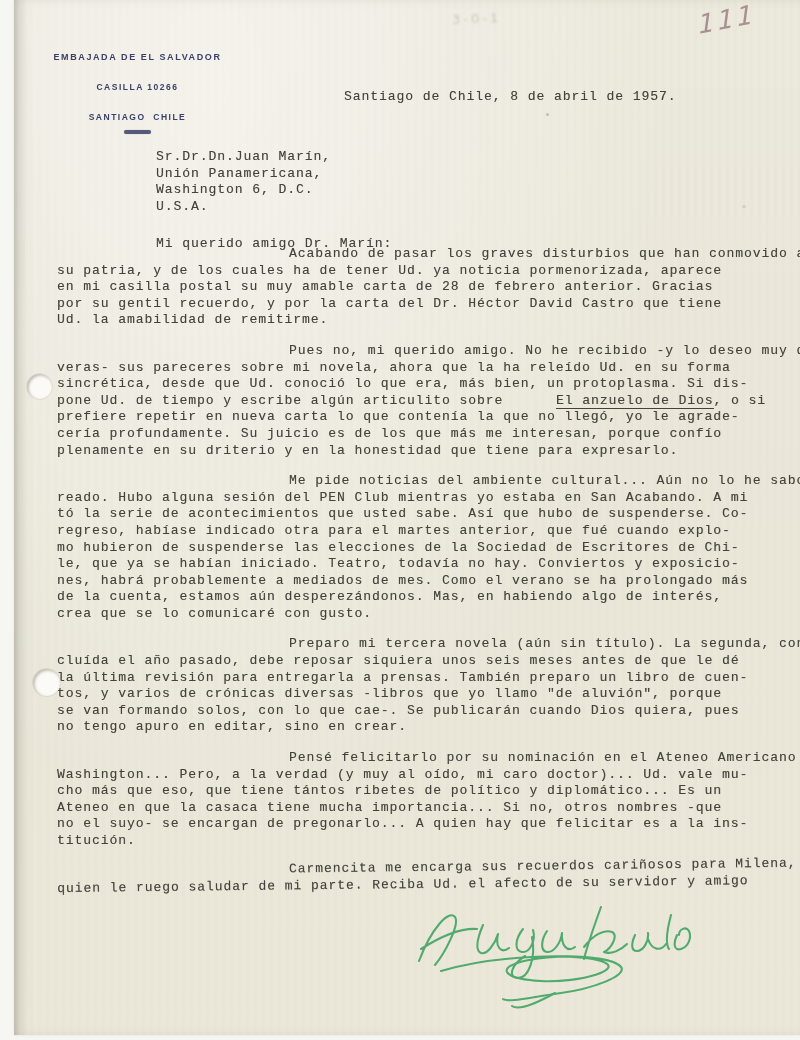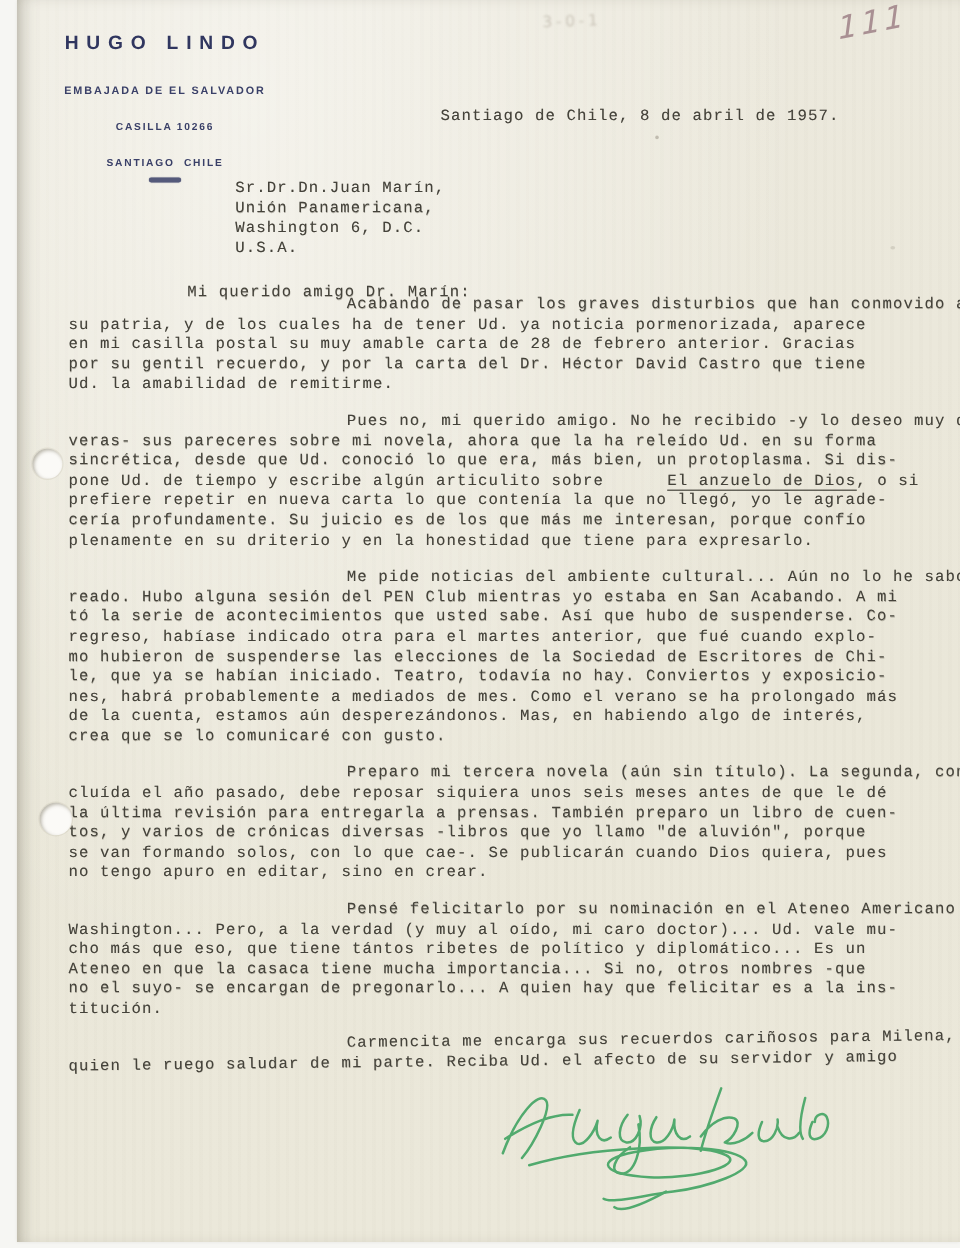--- a/index.html
+++ b/index.html
@@ -52,22 +52,22 @@
     font-size:13px;letter-spacing:3px;color:rgba(148,138,122,.4);
     filter:blur(1.1px);transform:rotate(-2deg);
   }
 
   .typed{
     font-family:"Liberation Mono","DejaVu Sans Mono", monospace;
     font-size:13px;letter-spacing:0.95px;line-height:16.6px;
     color:#44423a;
     text-shadow:0.3px 0.3px 0 rgba(62,58,46,.35);
   }
-  .date-line{position:absolute;left:367px;top:89px;white-space:pre;}
-  .recipient{position:absolute;left:156px;top:149px;margin-left:40px;}
+  .date-line{position:absolute;left:344px;top:89px;white-space:pre;}
+  .recipient{position:absolute;left:156px;top:149px;}
   .salutation{position:absolute;left:156px;top:236px;white-space:pre;}
   .body-block{position:absolute;left:57px;top:246px;width:706px;}
   .bline{white-space:pre;}
   .para{margin:0 0 14px 0;}
   .para:last-child{margin-bottom:0;}
   .para .first{padding-left:232px;}
   .para.tilt{transform:rotate(-0.65deg);transform-origin:0 50%;}
   .und{border-bottom:1.5px solid #44423a;padding-bottom:0px;margin-left:44px;}
 
   .signature-wrap{position:absolute;left:405px;top:893px;width:300px;height:125px;}
@@ -81,21 +81,20 @@
 </head>
 <body>
 
 <div class="paper"></div>
 <div class="hole h1"></div>
 <div class="hole h2"></div>
 <div class="speck s1"></div>
 <div class="speck s2"></div>
 
 <div class="letterhead">
-  <div class="lh-name">HUGO LINDO</div>
   <div class="lh-sub">EMBAJADA DE EL SALVADOR</div>
   <div class="lh-sub2">CASILLA 10266</div>
   <div class="lh-sub2">SANTIAGO  CHILE</div>
   <div class="lh-flourish"></div>
 </div>
 
 <div class="pencil-number">111</div>
 <div class="pencil-faint">3-0-1</div>
 
 <div class="typed date-line">Santiago de Chile, 8 de abril de 1957.</div>

